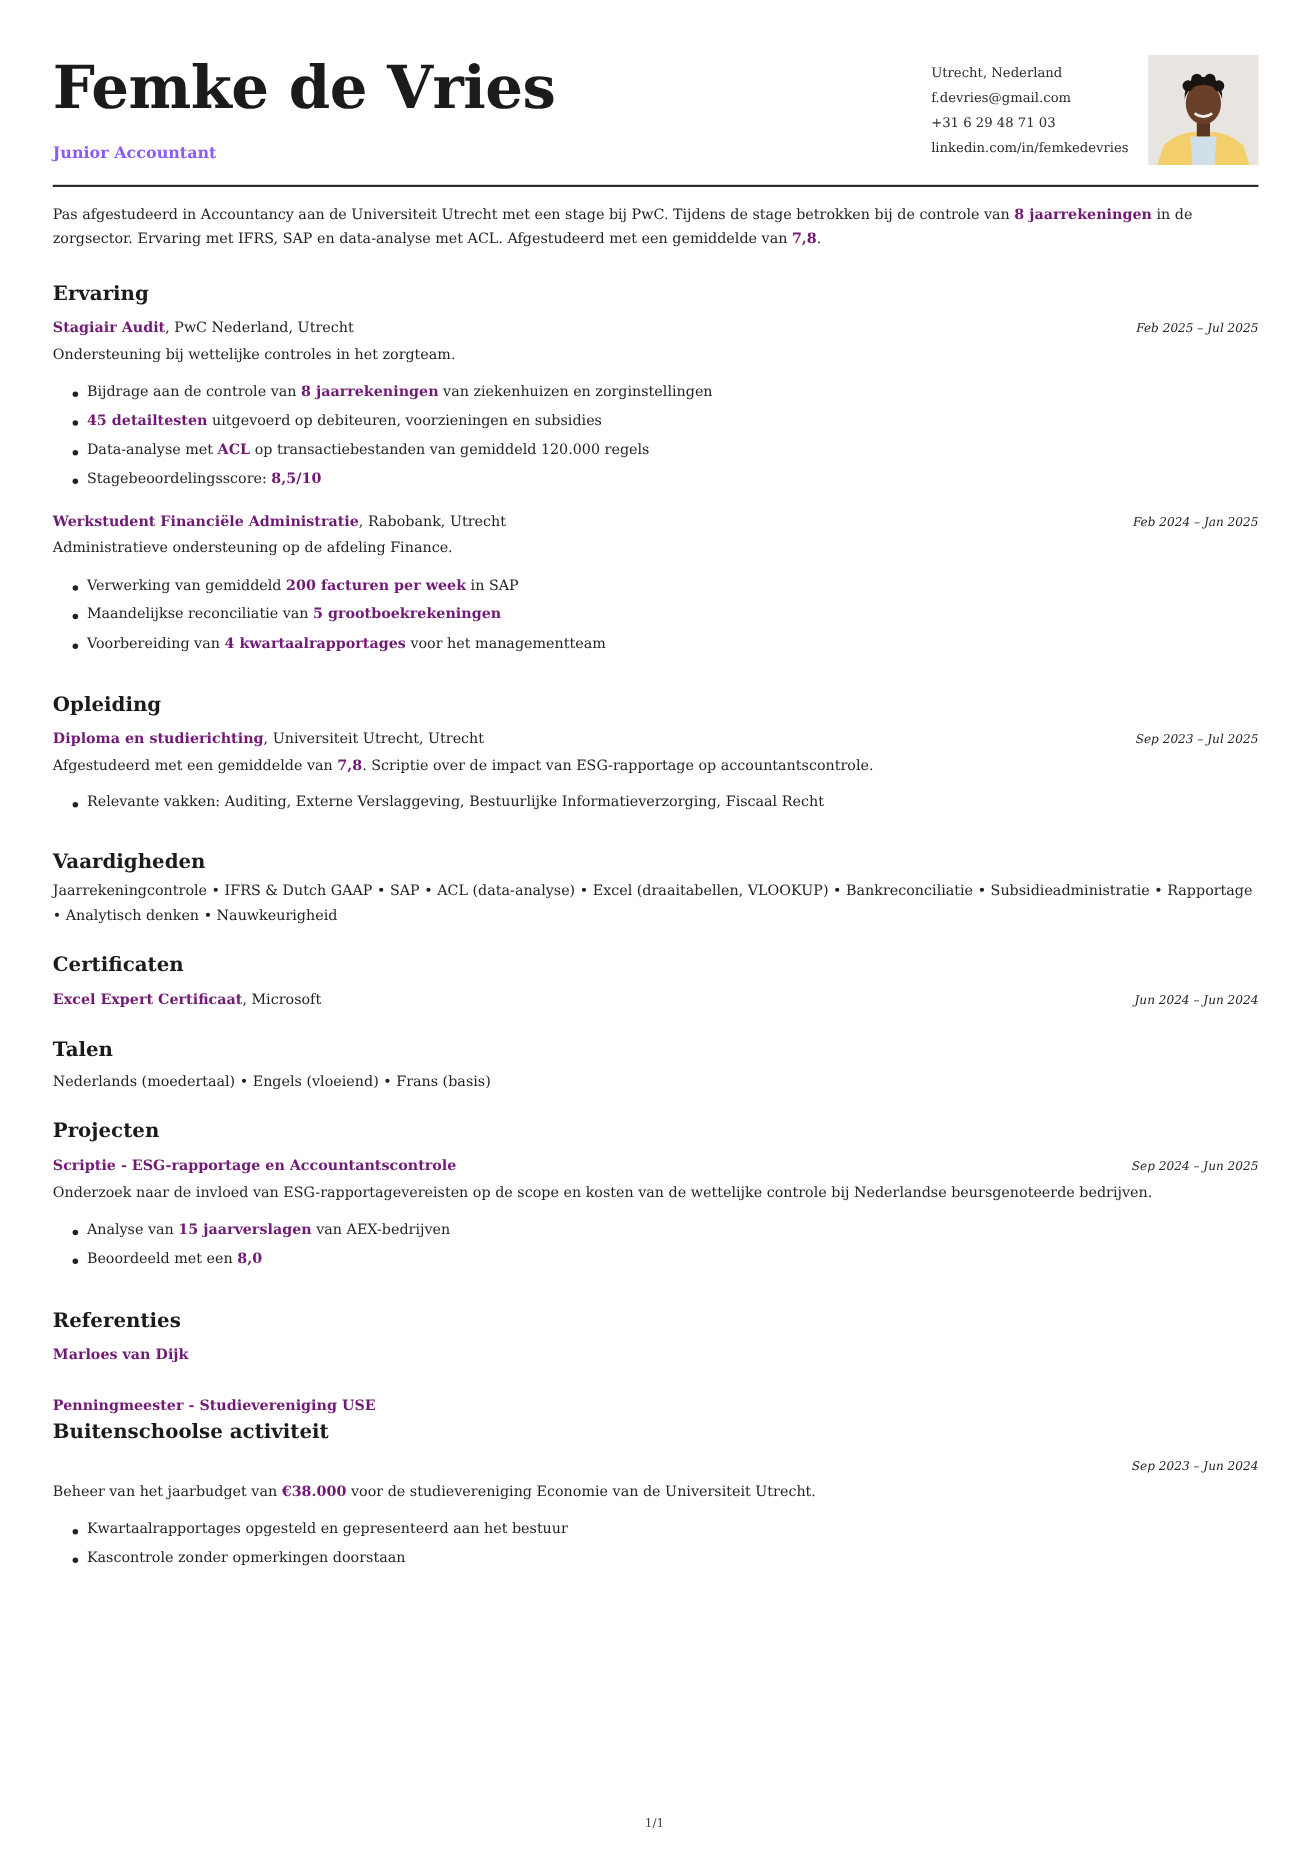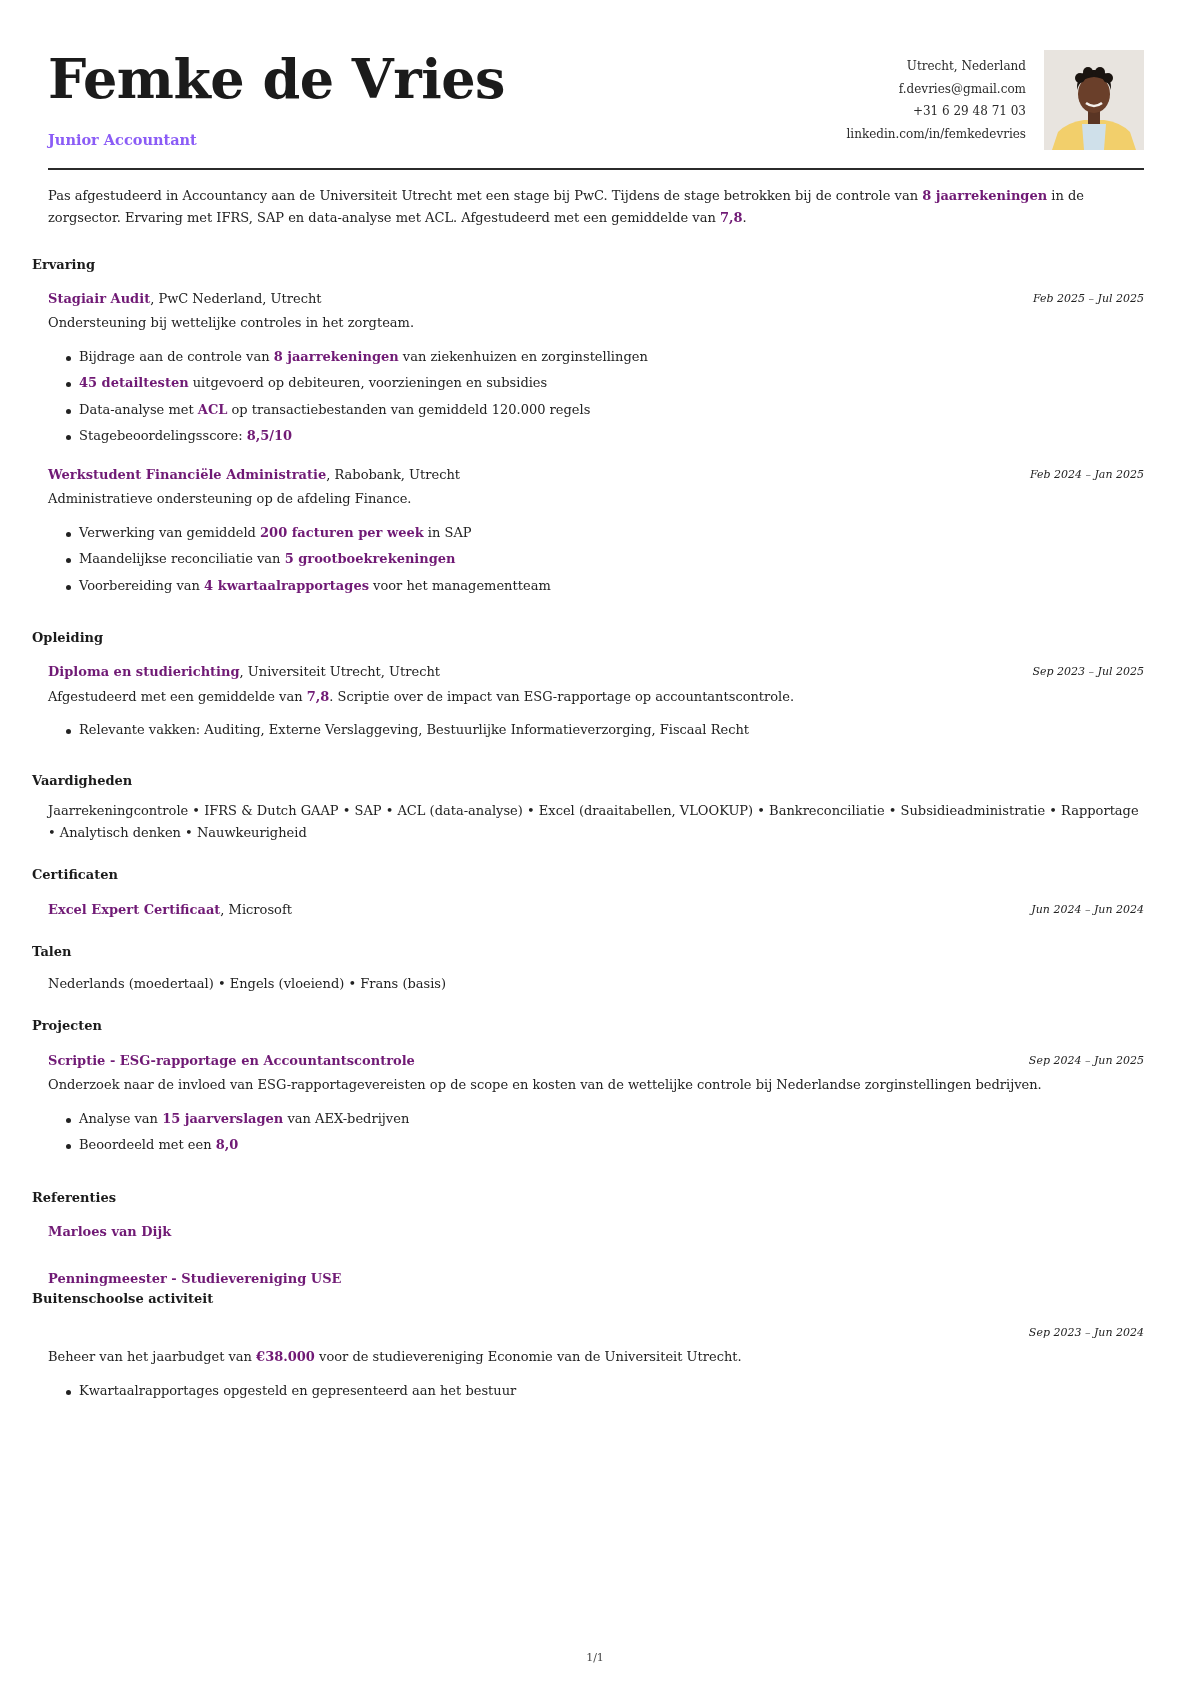--- a/index.html
+++ b/index.html
@@ -16,40 +16,40 @@
   .name {
     position: absolute; left: 48px; top: 52px;
     font-family: "DejaVu Serif", serif; font-weight: bold;
     font-size: 54px; letter-spacing: -0.5px; color: #1b1b1b; line-height: 1;
   }
   .title {
     position: absolute; left: 48px; top: 131px;
     font-weight: bold; font-size: 14.5px; color: #8b5cf6;
   }
   .contact {
-    position: absolute; right: 164px; top: 55px; text-align: right;
+    position: absolute; right: 164px; top: 55px; 
     font-size: 12px; line-height: 22.5px; color: #2a2a2a;
   }
   .photo {
     position: absolute; right: 46px; top: 50px; width: 100px; height: 100px;
     background: #e7e3de; overflow: hidden;
   }
   .rule {
     position: absolute; left: 48px; right: 46px; top: 168px;
     height: 2px; background: #2b2b2b;
   }
   .summary {
     position: absolute; left: 48px; right: 46px; top: 185px;
     font-size: 13px; line-height: 22px; color: #222;
   }
   b { font-weight: bold; color: #701a75; }
 
   .section-title {
-    position: absolute; left: 32px;
-    font-weight: bold; font-size: 13px; color: #1b1b1b;
+    position: absolute; left: 48px;
+    font-weight: bold; font-size: 18px; color: #1b1b1b;
   }
   .entry-head {
     position: absolute; left: 48px; font-size: 13px; color: #222;
   }
   .date {
     position: absolute; right: 46px; font-size: 11px; font-style: italic; color: #222;
   }
   .line {
     position: absolute; left: 48px; right: 46px; font-size: 13px; line-height: 22px; color: #222;
   }
@@ -136,31 +136,32 @@
   <div class="section-title" style="top:867px">Certificaten</div>
   <div class="entry-head" style="top:902px"><b>Excel Expert Certificaat</b><span>, Microsoft</span></div>
   <div class="date" style="top:903px">Jun 2024 – Jun 2024</div>
 
   <div class="section-title" style="top:944px">Talen</div>
   <div class="entry-head" style="top:976px">Nederlands (moedertaal) • Engels (vloeiend) • Frans (basis)</div>
 
   <div class="section-title" style="top:1018px">Projecten</div>
   <div class="entry-head" style="top:1053px"><b>Scriptie - ESG-rapportage en Accountantscontrole</b></div>
   <div class="date" style="top:1054px">Sep 2024 – Jun 2025</div>
-  <div class="line" style="top:1074px">Onderzoek naar de invloed van ESG-rapportagevereisten op de scope en kosten van de wettelijke controle bij Nederlandse zorginstellingen bedrijven.</div>
+  <div class="line" style="top:1074px">Onderzoek naar de invloed van ESG-rapportagevereisten op de scope en kosten van de wettelijke controle bij Nederlandse beursgenoteerde bedrijven.</div>
   <ul class="bullets" style="top:1108px">
     <li><span>Analyse van </span><b>15 jaarverslagen</b><span> van AEX-bedrijven</span></li>
     <li><span>Beoordeeld met een </span><b>8,0</b><span></span></li>
   </ul>
 
   <div class="section-title" style="top:1190px">Referenties</div>
   <div class="entry-head" style="top:1224px"><b>Marloes van Dijk</b></div>
 
   <div class="section-title" style="top:1291px">Buitenschoolse activiteit</div>
   <div class="entry-head" style="top:1271px"><b>Penningmeester - Studievereniging USE</b></div>
   <div class="date" style="top:1326px">Sep 2023 – Jun 2024</div>
   <div class="line" style="top:1346px"><span>Beheer van het jaarbudget van </span><b>€38.000</b><span> voor de studievereniging Economie van de Universiteit Utrecht.</span></div>
   <ul class="bullets" style="top:1380px">
     <li>Kwartaalrapportages opgesteld en gepresenteerd aan het bestuur</li>
+    <li>Kascontrole zonder opmerkingen doorstaan</li>
   </ul>
 
   <div class="footer">1/1</div>
 </div>
 
 </body></html>

